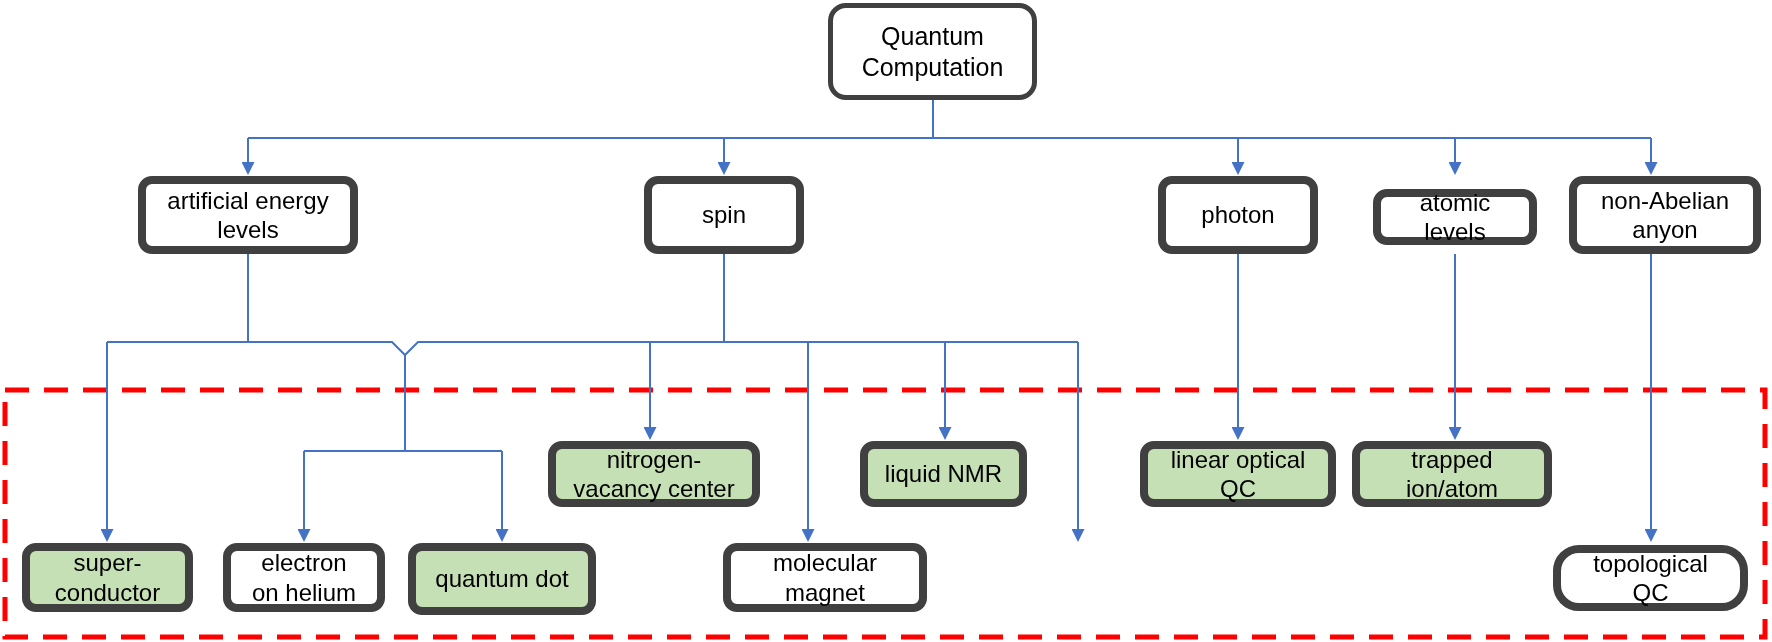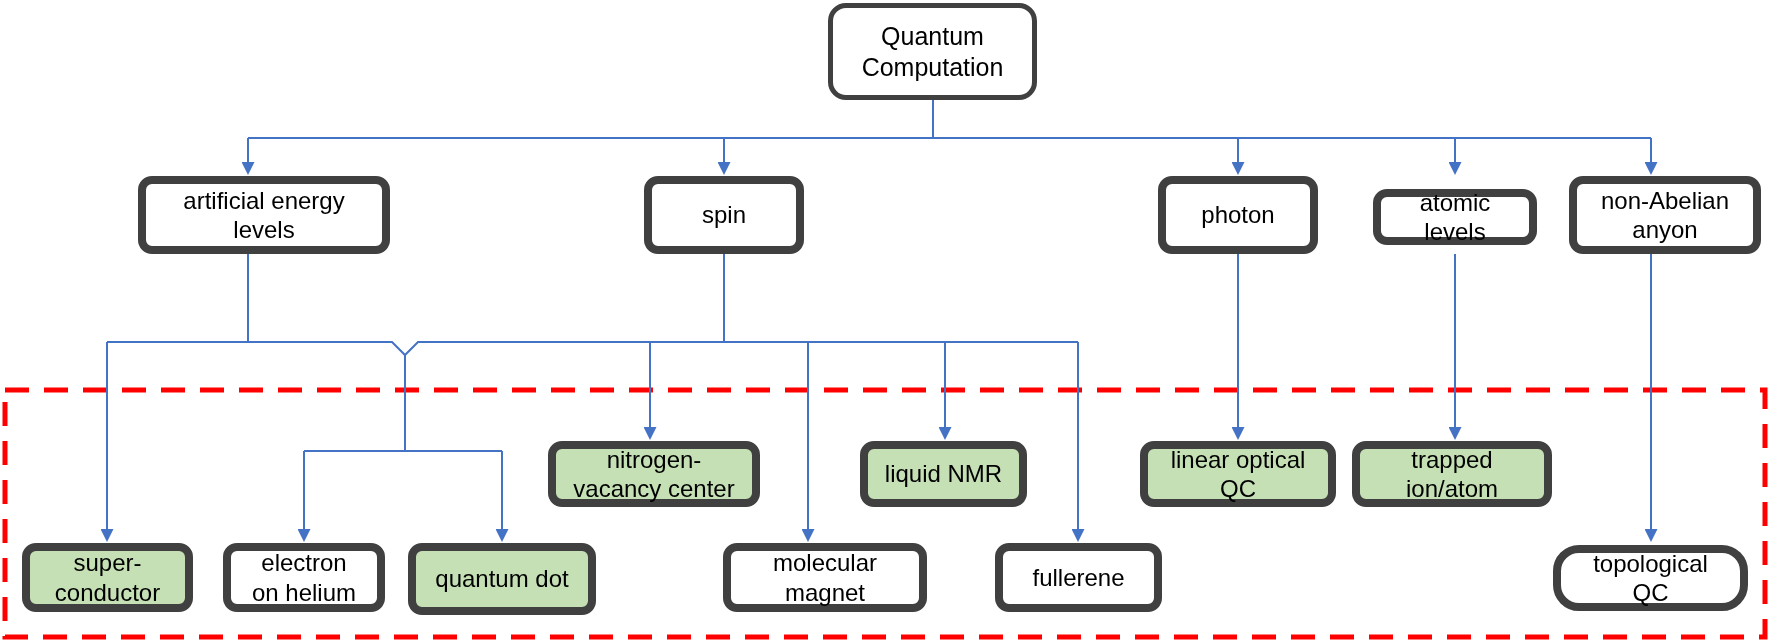--- a/index.html
+++ b/index.html
@@ -64,21 +64,21 @@
       <path d="M1455,254 V438" marker-end="url(#arrow)"></path>
       <path d="M1651,254 V540" marker-end="url(#arrow)"></path>
     </g>
   </svg>
 
   <div class="node root" style="left:828px;top:3px;width:209px;height:97px;">
     <span class="node-label">Quantum
 Computation</span>
   </div>
 
-  <div class="node" style="left:138px;top:176px;width:252px;height:78px;">
+  <div class="node" style="left:138px;top:176px;width:220px;height:78px;">
     <span class="node-label">artificial energy
 levels</span>
   </div>
   <div class="node" style="left:644px;top:176px;width:160px;height:78px;">
     <span class="node-label">spin</span>
   </div>
   <div class="node" style="left:1158px;top:176px;width:160px;height:78px;justify-content:center;">
     <span class="node-label">photon</span>
   </div>
   <div class="node" style="left:1373px;top:189px;width:164px;height:56px;">
@@ -114,21 +114,18 @@
     <span class="node-label">electron
 on helium</span>
   </div>
   <div class="node green" style="left:408px;top:543px;width:188px;height:72px;">
     <span class="node-label">quantum dot</span>
   </div>
   <div class="node" style="left:723px;top:543px;width:204px;height:69px;">
     <span class="node-label">molecular
 magnet</span>
   </div>
-  <div class="node" style="left:995px;top:543px;width:167px;height:69px;">
-    <span class="node-label">fullerene</span>
-  </div>
   <div class="node" style="left:1553px;top:545px;width:195px;height:66px;border-radius:26px;">
     <span class="node-label">topological
 QC</span>
   </div>
 
 </div>
 
 </body></html>

